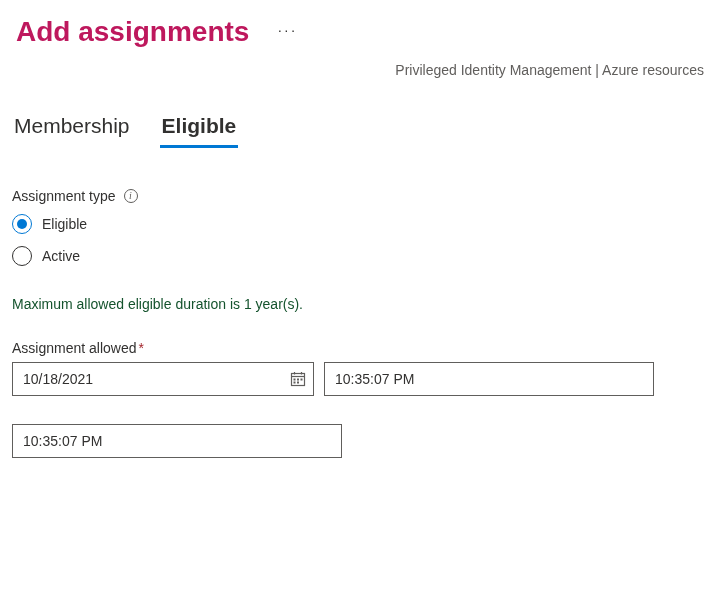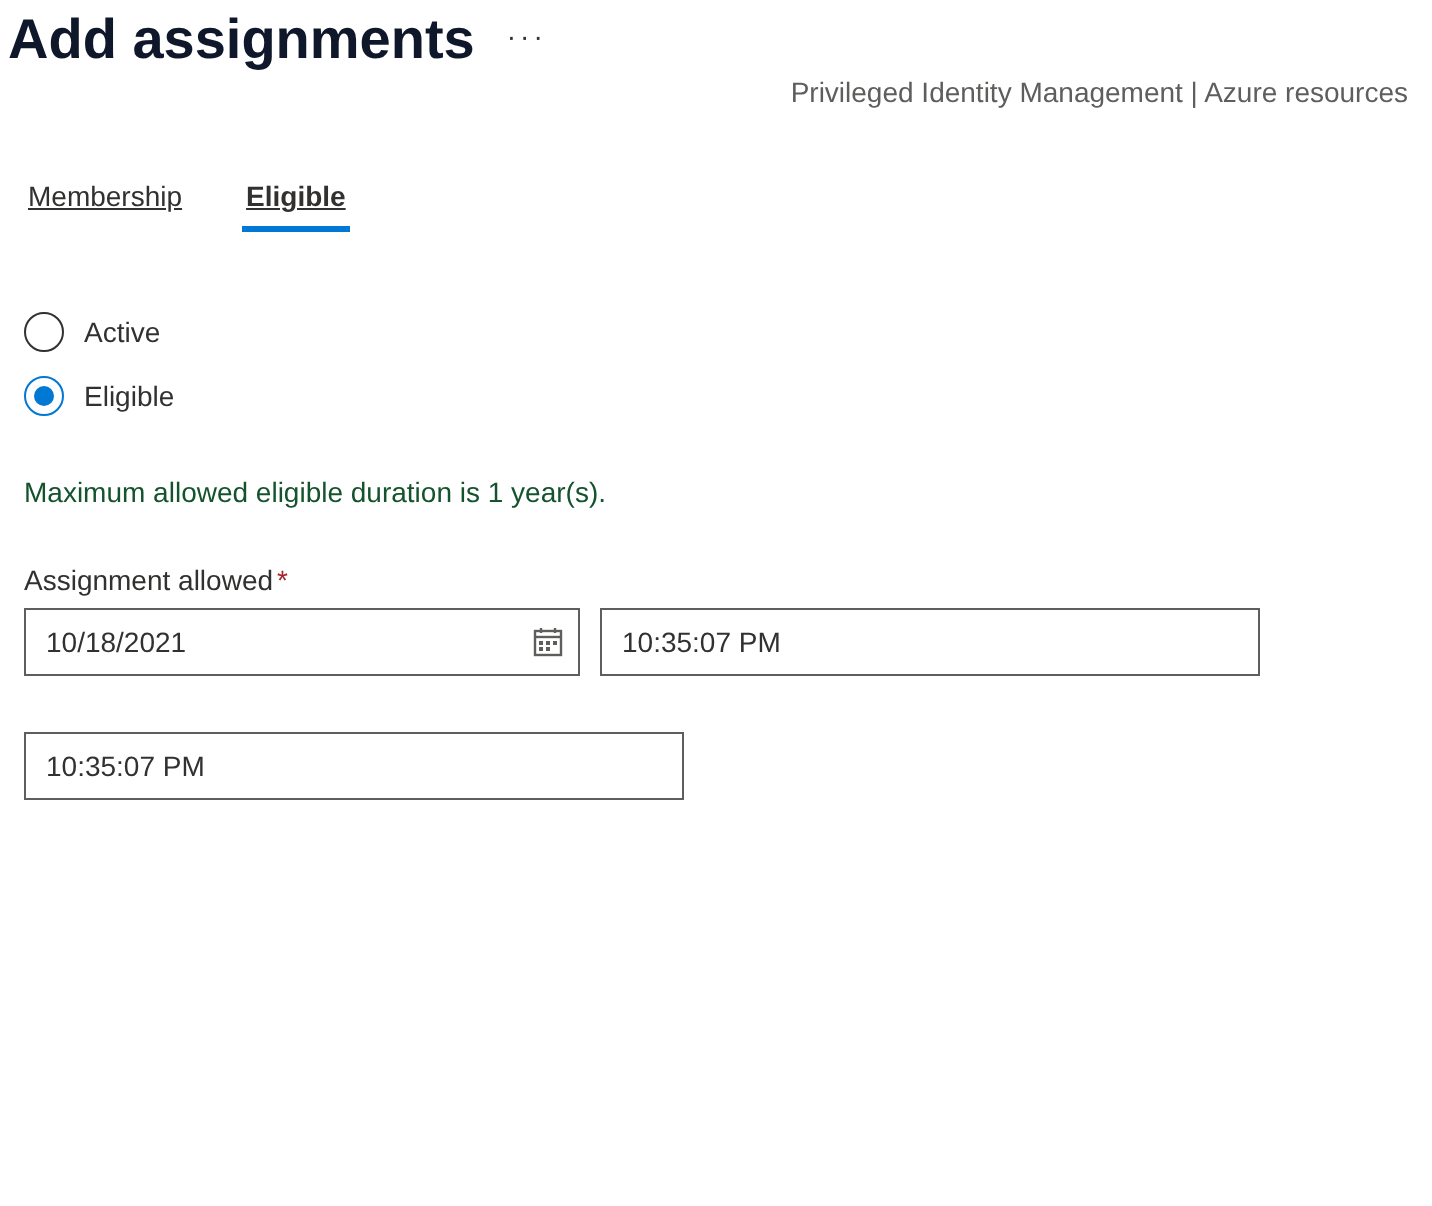--- a/index.html
+++ b/index.html
@@ -13,22 +13,22 @@
     width: 716px;
   }
   .header-row {
     display: flex;
     align-items: center;
     gap: 16px;
   }
   .title {
     font-size: 28px;
     font-weight: 600;
-    color: #0f172a;
-    margin: 0;
+    color: #be185d;
+    margin: 12px;
   }
   .more-dots {
     font-size: 14px;
     letter-spacing: 2px;
     color: #323130;
     cursor: pointer;
     padding-bottom: 4px;
   }
   .subtitle {
     font-size: 14px;
@@ -37,26 +37,25 @@
     text-align: right;
   }
   .tabs {
     display: flex;
     gap: 28px;
     margin-top: 30px;
     padding-left: 8px;
     padding-bottom:2px;
   }
   .tab {
-    font-size: 14px;
+    font-size: 21px;
     color: #323130;
     padding: 6px 2px 8px 2px;
     cursor: pointer;
     position: relative;
-    text-decoration: underline;
   }
   .tab.active {
     font-weight: 600;
   }
   .tab.active::after {
     content: "";
     position: absolute;
     left: 0; right: 0; bottom: -2px;
     height: 3px;
     background: #0078d4;
@@ -130,21 +129,21 @@
     color: #323130;
   }
   .req { color: #a4262c; margin-left: 2px; }
   .dt-row {
     display: flex;
     gap: 10px;
     margin-top: 6px;
   }
   .date-box {
     position: relative;
-    width: 278px;
+    width: 302px;
   }
   .time-box {
     flex: 1;
     min-width: 0;
     max-width: 330px;
   }
   .txt {
     width: 100%;
     height: 34px;
     border: 1px solid #605e5c;
@@ -173,28 +172,32 @@
   <span class="more-dots">···</span>
 </div>
 <div class="subtitle">Privileged Identity Management | Azure resources</div>
 
 <div class="tabs">
   <div class="tab">Membership</div>
   <div class="tab active">Eligible</div>
 </div>
 
 <div class="section">
+  <div class="field-label-row">
+    <span>Assignment type</span>
+    <span class="info-icon">i</span>
+  </div>
   <div class="radio-group">
+    <label class="radio-item">
+      <span class="radio-circle checked"></span>
+      <span>Eligible</span>
+    </label>
     <label class="radio-item">
       <span class="radio-circle"></span>
       <span>Active</span>
-    </label>
-    <label class="radio-item">
-      <span class="radio-circle checked"></span>
-      <span>Eligible</span>
     </label>
   </div>
 </div>
 
 <div class="duration-note">Maximum allowed eligible duration is 1 year(s).</div>
 
 <div class="dt-block">
   <div class="dt-label">
     <span>Assignment allowed</span><span class="req">*</span>
   </div>

